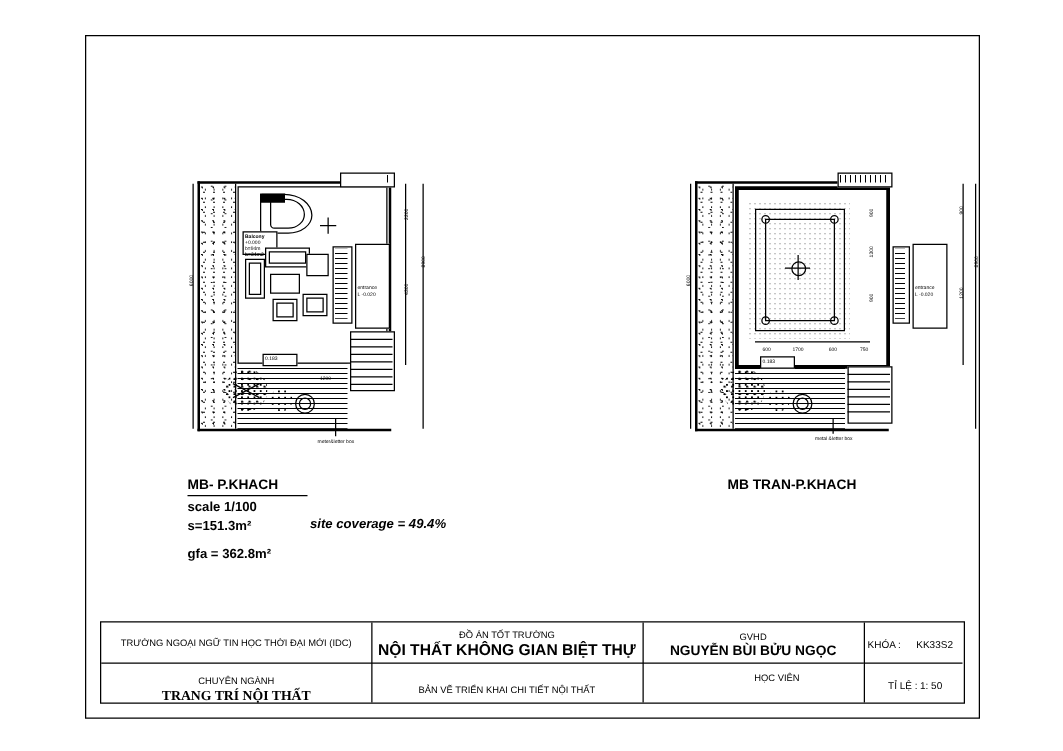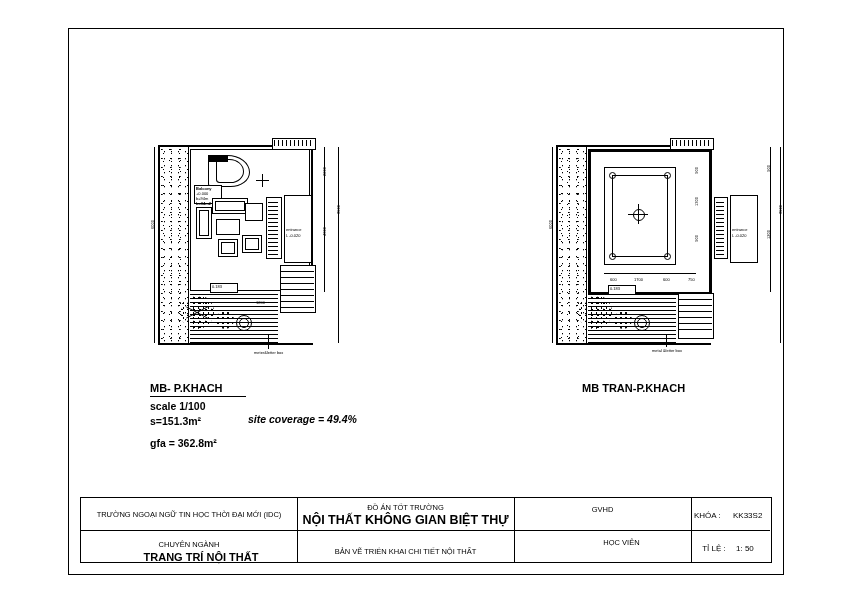--- a/index.html
+++ b/index.html
@@ -246,28 +246,29 @@
 
     <div class="v" style="left:216px;"></div>
     <div class="v" style="left:433px;"></div>
     <div class="v" style="left:610px;"></div>
 
     <div class="h" style="left:0;top:32px;width:610px;"></div>
     <div class="h" style="left:610px;top:32px;width:79px;"></div>
 
     <div class="cell tb-small" style="left:0;top:12px;width:216px;">TRƯỜNG NGOẠI NGỮ TIN HỌC THỜI ĐẠI MỚI (IDC)</div>
     <div class="cell tb-small" style="left:0;top:42px;width:216px;">CHUYÊN NGÀNH</div>
-    <div class="cell tb-mid" style="left:12px;top:53px;width:216px;">TRANG TRÍ NỘI THẤT</div>
+    <div class="cell tb-mid" style="left:0;top:53px;width:216px;font-family:Liberation Serif, serif;">TRANG TRÍ NỘI THẤT</div>
 
     <div class="cell tb-small" style="left:216px;top:5px;width:217px;">ĐỒ ÁN TỐT TRƯỜNG</div>
     <div class="cell tb-big" style="left:216px;top:15px;width:217px;">NỘI THẤT KHÔNG GIAN BIỆT THỰ</div>
     <div class="cell tb-small" style="left:216px;top:49px;width:217px;">BẢN VẼ TRIỂN KHAI CHI TIẾT NỘI THẤT</div>
 
     <div class="cell tb-small" style="left:433px;top:7px;width:177px;">GVHD</div>
+    <div class="cell tb-mid" style="left:433px;top:17px;width:177px;">NGUYỄN BÙI BỬU NGỌC</div>
     <div class="cell tb-small" style="left:452px;top:40px;width:177px;">HỌC VIÊN</div>
 
     <div class="cell tb-r" style="left:613px;top:13px;width:40px;text-align:left;">KHÓA :</div>
     <div class="cell tb-r" style="left:652px;top:13px;width:38px;text-align:left;">KK33S2</div>
-    <div class="cell tb-r" style="left:613px;top:46px;width:40px;text-align:center;">TỈ LỆ :</div>
+    <div class="cell tb-r" style="left:613px;top:46px;width:40px;text-align:right;">TỈ LỆ :</div>
     <div class="cell tb-r" style="left:655px;top:46px;width:34px;text-align:left;">1: 50</div>
   </div>
 
 </div>
 
 </body></html>

